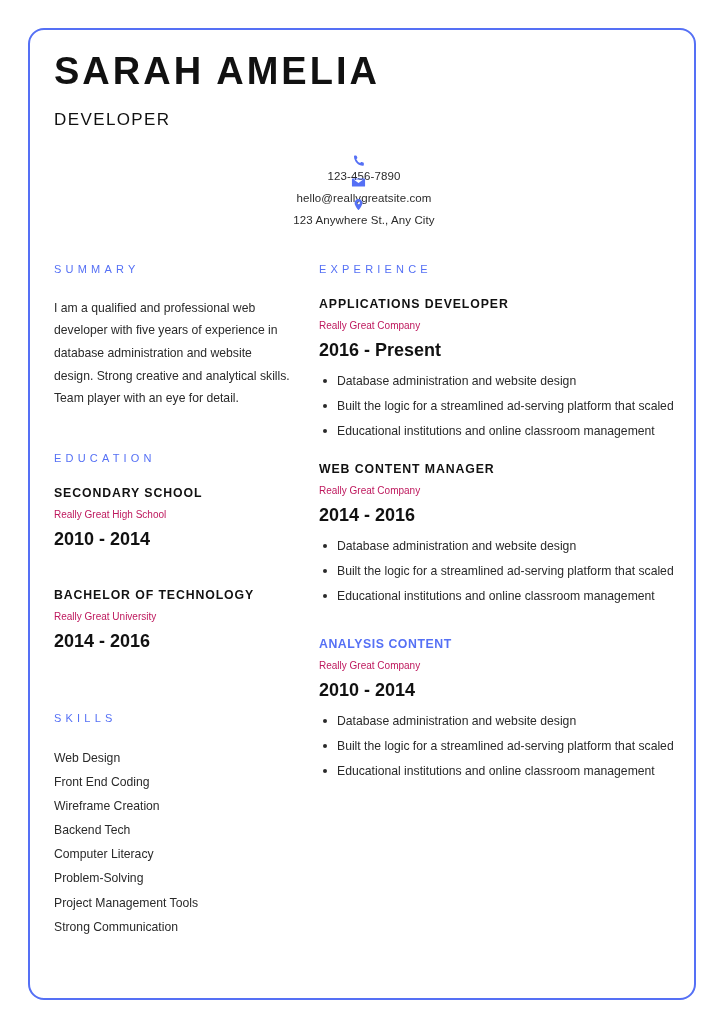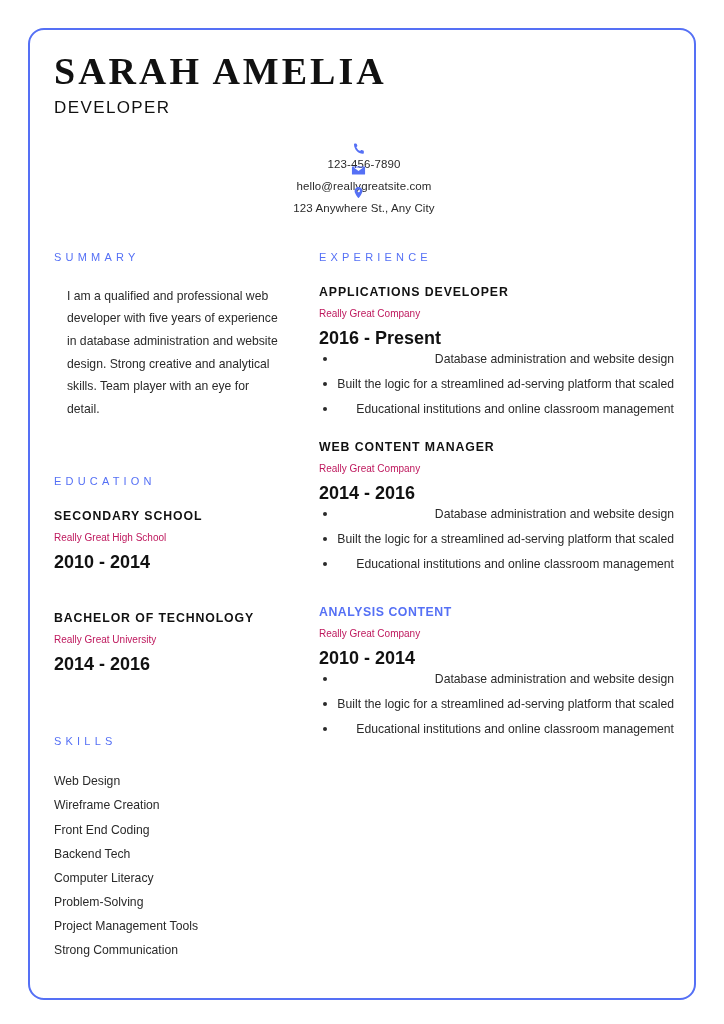--- a/index.html
+++ b/index.html
@@ -40,23 +40,22 @@
     top: 52px;
     width: 620px;
   }
 
   
   .name {
     font-size: 38px;
     font-weight: 700;
     letter-spacing: 3.0px;
     line-height: 1.05;
-    margin: 0 0 6px 0;
+    margin: 0 0 18px 0;
     color: #111111;
-    font-family: Liberation Serif, serif;
   }
   .role {
     font-size: 17px;
     font-weight: 400;
     letter-spacing: 1.4px;
     margin: 0 0 22px 0;
     color: #111111;
   }
 
   .contact-list {
@@ -101,21 +100,21 @@
     font-weight: 400;
     letter-spacing: 4.2px;
     color: #5570f5;
     margin: 16px 0 22px 0;
   }
 
   .body-text {
     font-size: 12.2px;
     line-height: 1.85;
     color: #2a2a2a;
-    margin: 13px;
+    margin: 0;
   }
 
   
   .entry { margin-bottom: 4px; }
   .entry-title {
     font-size: 12.3px;
     font-weight: 700;
     letter-spacing: 0.9px;
     color: #111111;
     margin: 0 0 9px 0;
@@ -127,24 +126,23 @@
     margin: 0 0 9px 0;
   }
   .entry-date {
     font-size: 18px;
     font-weight: 700;
     color: #111111;
     margin: 0;
   }
 
   .bullets {
-    margin: 0 0 0 0;
+    margin: 10px 0 0 0;
     padding: 0 0 0 18px;
     list-style: none;
-    text-align: right;
   }
   .bullets li {
     position: relative;
     font-size: 12.2px;
     line-height: 1.72;
     color: #2a2a2a;
     margin-bottom: 4px;
   }
   .bullets li::before {
     content: "";
@@ -235,22 +233,22 @@
           <div class="entry-title">BACHELOR OF TECHNOLOGY</div>
           <div class="entry-sub">Really Great University</div>
           <div class="entry-date">2014 - 2016</div>
         </div>
 
         <div class="sp-40"></div>
 
         <h3 class="section-title">SKILLS</h3>
         <ul class="skills-list">
           <li>Web Design</li>
+          <li>Front End Coding</li>
           <li>Wireframe Creation</li>
-          <li>Front End Coding</li>
           <li>Backend Tech</li>
           <li>Computer Literacy</li>
           <li>Problem-Solving</li>
           <li>Project Management Tools</li>
           <li>Strong Communication</li>
         </ul>
       </div>
 
       <div class="col-gap"></div>
 

